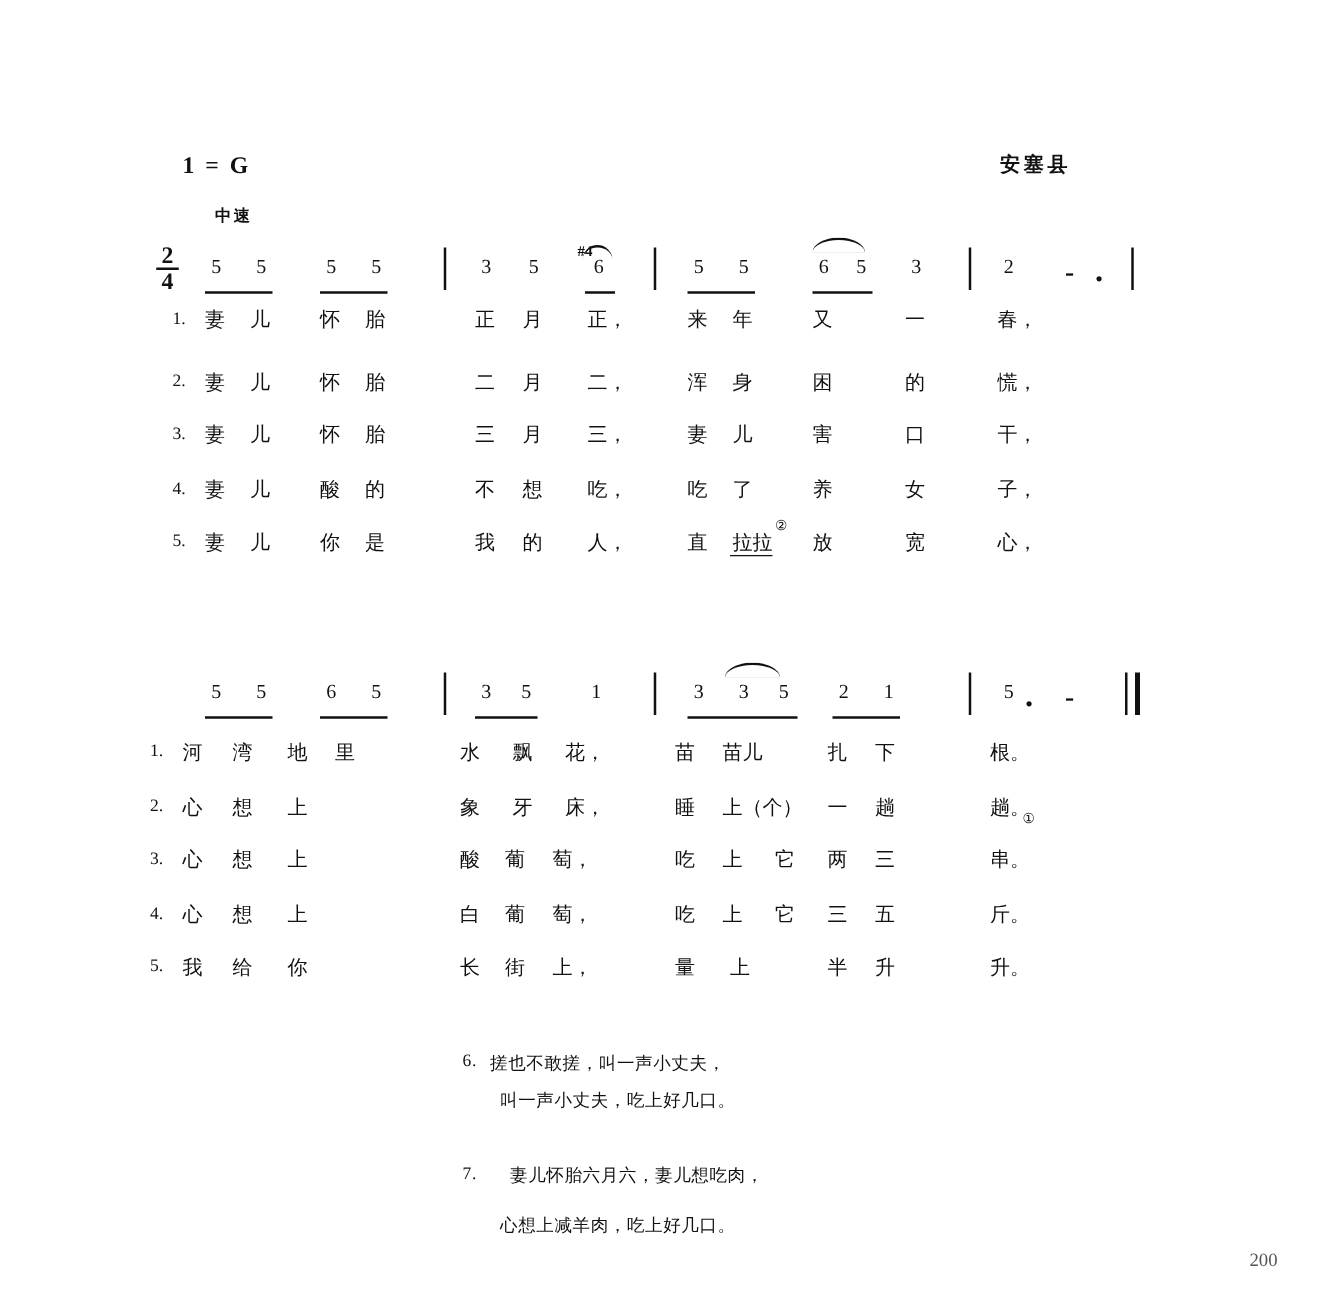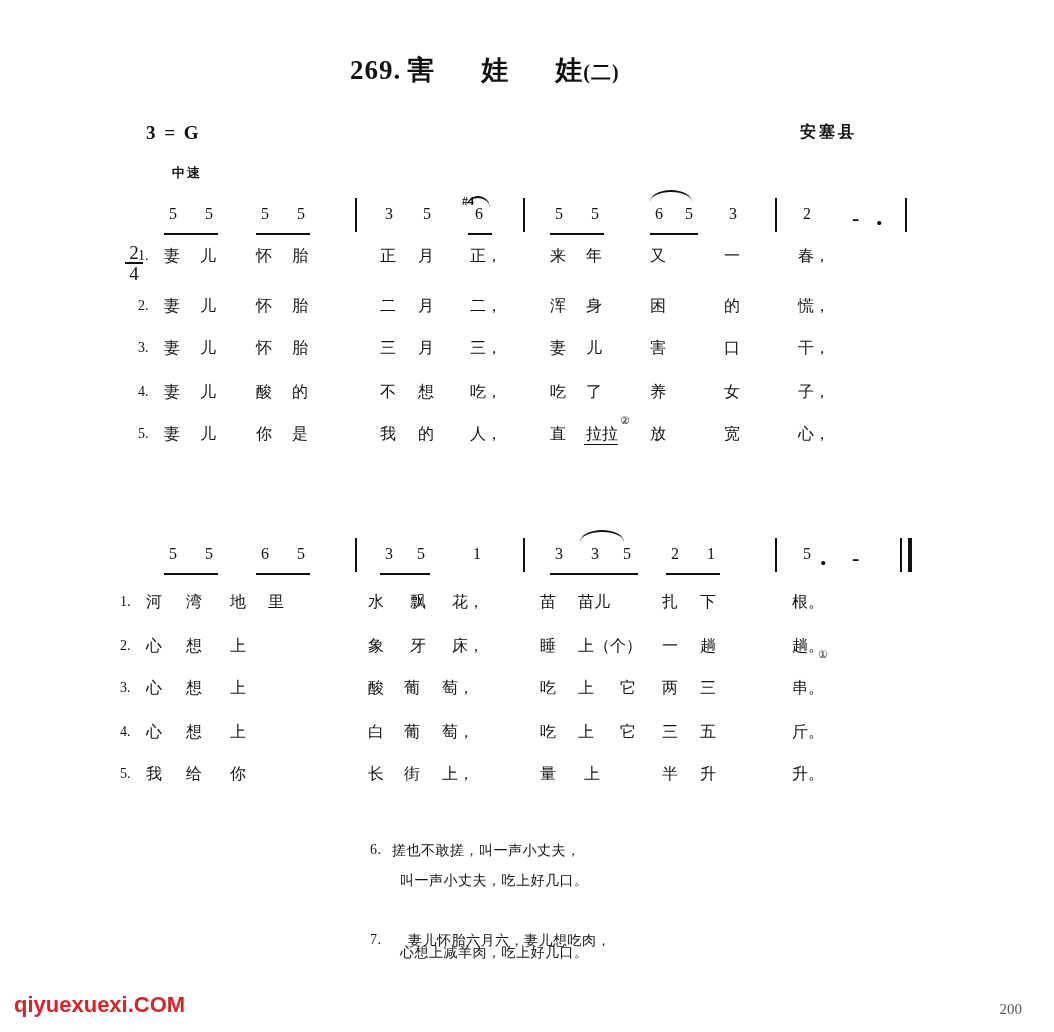--- a/index.html
+++ b/index.html
@@ -66,23 +66,22 @@
   }
 
   
   .timesig {
     position: absolute;
     left: 122px;
     top: 196px;
     width: 24px;
     text-align: center;
     font-size: 19px;
-    font-weight: normal;
+    font-weight: bold;
     line-height: 17px;
-    margin-top: 48px;
   }
   .timesig .bar {
     display: block;
     width: 18px;
     height: 2px;
     background: #111;
     margin: 1px auto 1px auto;
   }
   .note {
     position: absolute;
@@ -164,25 +163,22 @@
     font-weight: bold;
     font-family: "Liberation Sans", sans-serif;
   }
   .watermark .dom { color: #d8232a; }
 </style>
 </head>
 <body>
 
 <div class="page">
 
-  <div class="title">
-    <span class="num">269.</span><span class="t1">害</span><span class="t2">娃</span><span class="t3">娃</span><span class="paren">(二)</span>
-  </div>
-
-  <div class="keysig">3 = G</div>
+
+  <div class="keysig">1 = G</div>
   <div class="region">安塞县</div>
   <div class="tempo">中速</div>
 
   <div class="timesig">
     <span>2</span>
     <span class="bar"></span>
     <span>4</span>
   </div>
 
   <div>
@@ -485,21 +481,18 @@
     </div>
   </div>
 
   <div>
     <div class="extra" style="left:370px; top:842px;">6.</div>
     <div class="extra" style="left:392px; top:842px;">搓也不敢搓，叫一声小丈夫，</div>
     <div class="extra" style="left:400px; top:872px;">叫一声小丈夫，吃上好几口。</div>
 
     <div class="extra" style="left:370px; top:932px;">7.</div>
     <div class="extra" style="left:408px; top:932px;">妻儿怀胎六月六，妻儿想吃肉，</div>
-    <div class="extra" style="left:400px; top:944px;">心想上减羊肉，吃上好几口。</div>
-  </div>
-
-  <div class="watermark">
-    <span class="dom">qiyuexuexi.COM</span>
-  </div>
+    <div class="extra" style="left:400px; top:972px;">心想上减羊肉，吃上好几口。</div>
+  </div>
+
   <div class="pagenum">200</div>
 
 </div>
 
 </body></html>

